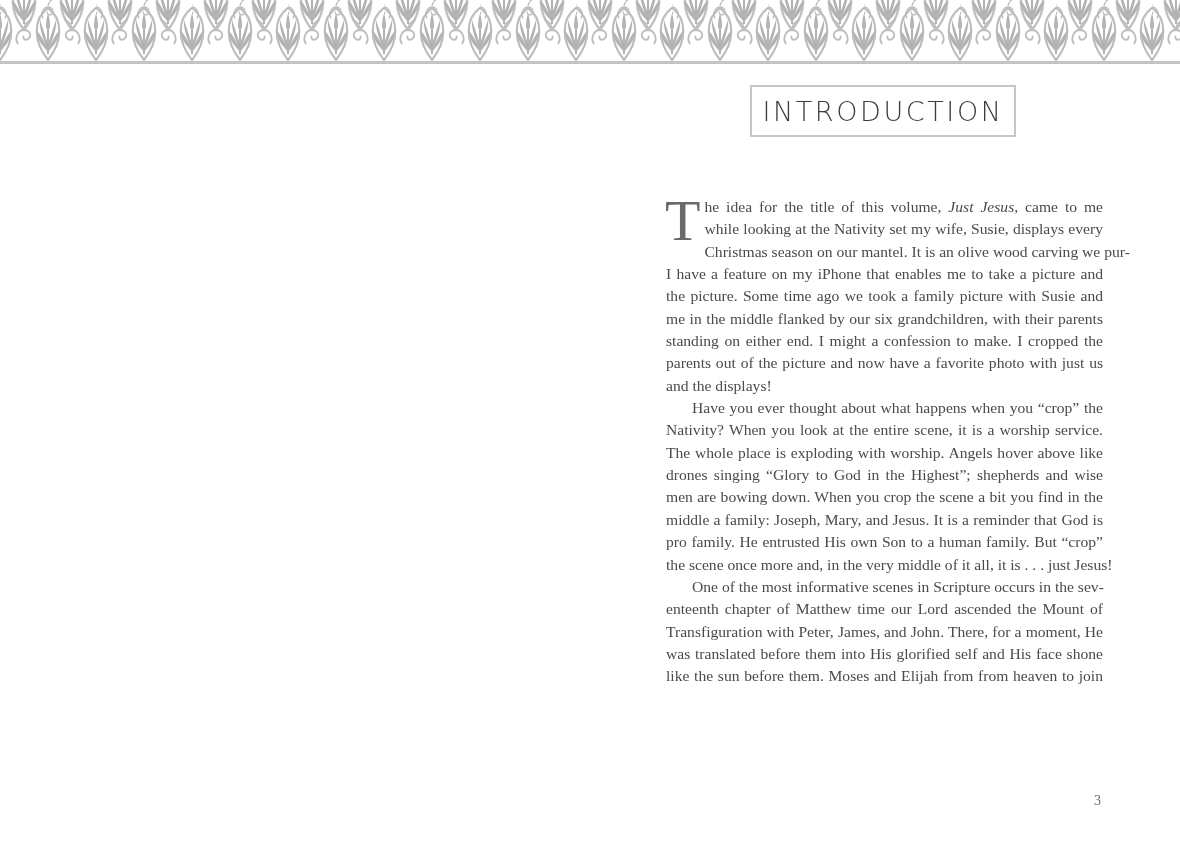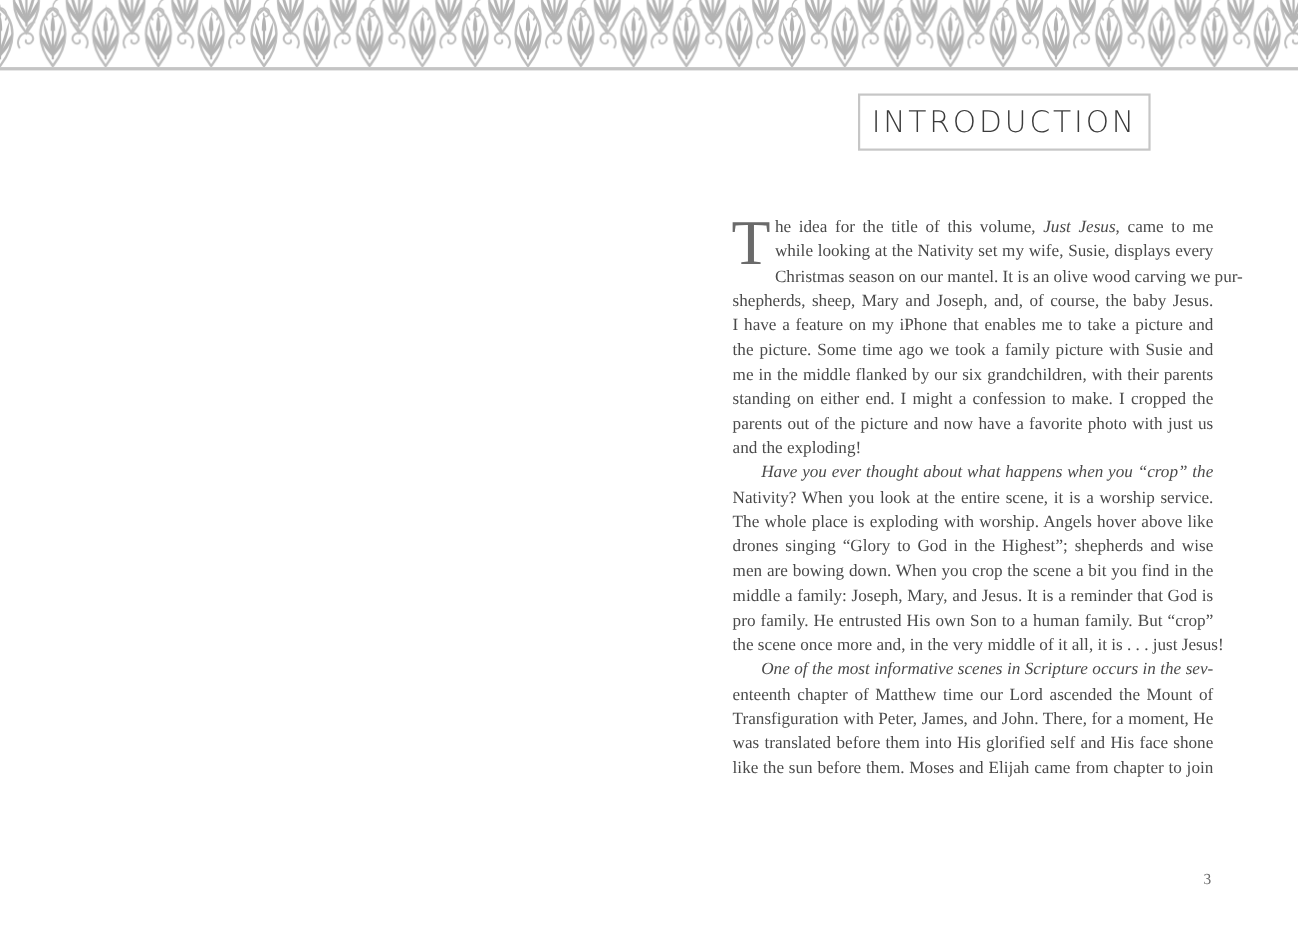--- a/index.html
+++ b/index.html
@@ -39,21 +39,20 @@
       position: absolute;
       left: 750px;
       top: 85px;
       width: 266px;
       height: 52px;
       border: 2px solid #c6c6c6;
       box-sizing: border-box;
       display: flex;
       align-items: center;
       justify-content: center;
-      margin-left: 30px;
     }
     .chapter-title {
       font-family: "DejaVu Sans", "Liberation Sans", sans-serif;
       font-weight: 200;
       font-size: 27px;
       letter-spacing: 2.6px;
       color: #3c3c3c;
       -webkit-text-stroke: 0;
       font-stretch: normal;
     }
@@ -80,21 +79,20 @@
       display: block;
       text-align: justify;
       text-align-last: justify;
       white-space: nowrap;
     }
     .line.last {
       text-align-last: left;
     }
     .line.indent {
       padding-left: 26px;
-      font-style: italic;
     }
     .dropcap {
       float: left;
       font-size: 58px;
       line-height: 44px;
       height: 44px;
       margin: 3px 4px 0 -1px;
       color: #6a6a6a;
       font-family: "Liberation Serif", "DejaVu Serif", serif;
     }
@@ -153,42 +151,41 @@
   <span class="chapter-title">INTRODUCTION</span>
 </div>
 
 <div class="body-text">
 
   <div class="para first">
     <span class="dropcap">T</span>
     <span class="line"><span>he idea for the title of this volume, </span><em>Just Jesus</em><span>, came to me</span></span>
     <span class="line">while looking at the Nativity set my wife, Susie, displays every</span>
     <span class="line">Christmas season on our mantel. It is an olive wood carving we pur-</span>
-    <span class="line">shepherds, sheep, Mary and Joseph, and, of course, the baby Jesus.</span>
     <span class="line">I have a feature on my iPhone that enables me to take a picture and</span>
     <span class="line">the picture. Some time ago we took a family picture with Susie and</span>
     <span class="line">me in the middle flanked by our six grandchildren, with their parents</span>
     <span class="line">standing on either end. I might a confession to make. I cropped the</span>
     <span class="line">parents out of the picture and now have a favorite photo with just us</span>
-    <span class="line last">and the exploding!</span>
+    <span class="line last">and the displays!</span>
   </div>
 
   <div class="para" style="text-indent:0">
     <span class="line indent">Have you ever thought about what happens when you “crop” the</span>
     <span class="line">Nativity? When you look at the entire scene, it is a worship service.</span>
     <span class="line">The whole place is exploding with worship. Angels hover above like</span>
     <span class="line">drones singing “Glory to God in the Highest”; shepherds and wise</span>
     <span class="line">men are bowing down. When you crop the scene a bit you find in the</span>
     <span class="line">middle a family: Joseph, Mary, and Jesus. It is a reminder that God is</span>
     <span class="line">pro family. He entrusted His own Son to a human family. But “crop”</span>
     <span class="line">the scene once more and, in the very middle of it all, it is . . . just Jesus!</span>
   </div>
 
   <div class="para" style="text-indent:0">
     <span class="line indent">One of the most informative scenes in Scripture occurs in the sev-</span>
     <span class="line">enteenth chapter of Matthew time our Lord ascended the Mount of</span>
     <span class="line">Transfiguration with Peter, James, and John. There, for a moment, He</span>
     <span class="line">was translated before them into His glorified self and His face shone</span>
-    <span class="line">like the sun before them. Moses and Elijah came from chapter to join</span>
+    <span class="line">like the sun before them. Moses and Elijah from from heaven to join</span>
   </div>
 </div>
 
 <div class="page-number">3</div>
 
 </body></html>

